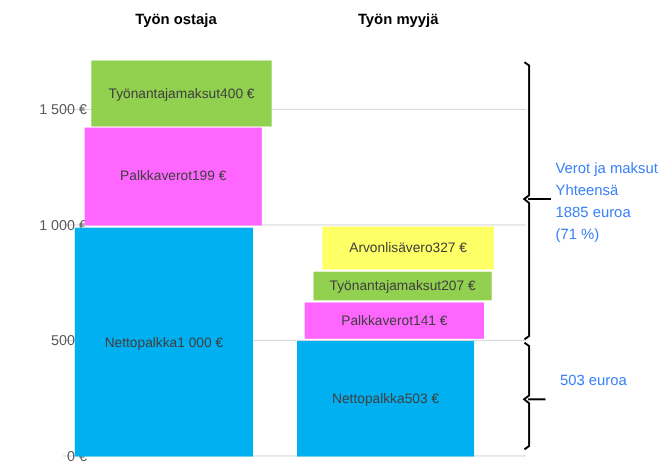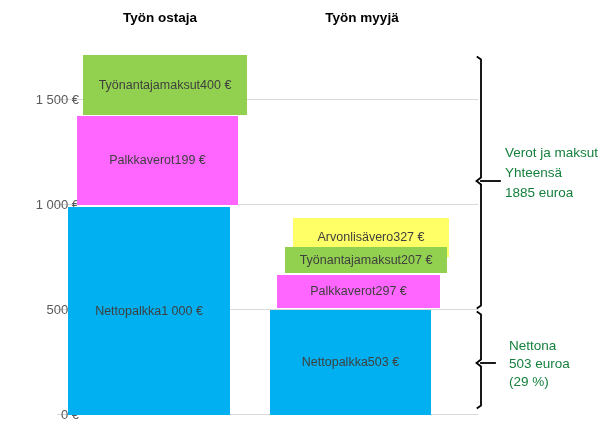--- a/index.html
+++ b/index.html
@@ -17,21 +17,21 @@
     font-size:13.5px;font-weight:bold;color:#000;white-space:nowrap;
   }
   .seg{
     position:absolute;display:flex;flex-direction:row;
     align-items:center;justify-content:center;text-align:center;
     color:#3F3F3F;font-size:12.5px;line-height:15px;overflow:visible;
   }
   .seg .seg-label,.seg .seg-value{white-space:nowrap;}
   .brace-svg{position:absolute;left:470px;top:50px;}
   .anno{
-    position:absolute;color:#15803d;font-size:13.5px;white-space:nowrap;
+    position:absolute;color:#3b82f6;font-size:13.5px;white-space:nowrap;
   }
   #anno-taxes{left:505px;top:143px;line-height:20px;}
   #anno-net{left:509px;top:337px;line-height:18px;}
 </style>
 </head>
 <body>
 
 <div id="stage">
 
   <div class="gridline" style="top:99px"></div>
@@ -53,31 +53,31 @@
   </div>
   <div class="seg" style="left: 77px; top: 116px; width: 161px; height: 89px; background-color: rgb(255, 102, 255);">
     <div class="seg-label">Palkkaverot</div>
     <div class="seg-value">199 €</div>
   </div>
   <div class="seg" style="left: 68px; top: 207px; width: 162px; height: 208px; background-color: rgb(0, 176, 240);">
     <div class="seg-label">Nettopalkka</div>
     <div class="seg-value">1 000 €</div>
   </div>
 
-  <div class="seg" style="left: 293px; top: 218px; width: 156px; height: 39px; background-color: rgb(255, 255, 102);">
+  <div class="seg" style="left: 293px; top: 206px; width: 156px; height: 39px; background-color: rgb(255, 255, 102);">
     <div class="seg-label">Arvonlisävero</div>
     <div class="seg-value">327 €</div>
   </div>
   <div class="seg" style="left: 285px; top: 247px; width: 162px; height: 26px; background-color: rgb(146, 208, 80);">
     <div class="seg-label">Työnantajamaksut</div>
     <div class="seg-value">207 €</div>
   </div>
   <div class="seg" style="left: 277px; top: 275px; width: 163px; height: 33px; background-color: rgb(255, 102, 255);">
     <div class="seg-label">Palkkaverot</div>
-    <div class="seg-value">297 €</div>
+    <div class="seg-value">141 €</div>
   </div>
   <div class="seg" style="left: 270px; top: 310px; width: 161px; height: 105px; background-color: rgb(0, 176, 240);">
     <div class="seg-label">Nettopalkka</div>
     <div class="seg-value">503 €</div>
   </div>
 
   <svg class="brace-svg" width="40" height="370" viewBox="470 50 40 370">
     <g fill="none" stroke="#000" stroke-width="1.8" stroke-linecap="square">
       <path d="M477.5 57 L481 59.5 L481 177.5 L476.5 181 L481 184.5 L481 305.5 L477.5 308"></path>
       <path d="M481 181 L500 181"></path>
@@ -85,21 +85,20 @@
     <g fill="none" stroke="#000" stroke-width="1.8" stroke-linecap="square">
       <path d="M477.5 312 L481 314.5 L481 359.5 L476.5 363 L481 366.5 L481 405.5 L477.5 408"></path>
       <path d="M481 363 L495 363"></path>
     </g>
   </svg>
 
   <div class="anno" id="anno-taxes">
     <div>Verot ja maksut</div>
     <div>Yhteensä</div>
     <div>1885 euroa</div>
+    <div>(71 %)</div>
   </div>
 
   <div class="anno" id="anno-net">
-    <div>Nettona</div>
     <div>503 euroa</div>
-    <div>(29 %)</div>
   </div>
 
 </div>
 
 </body></html>

